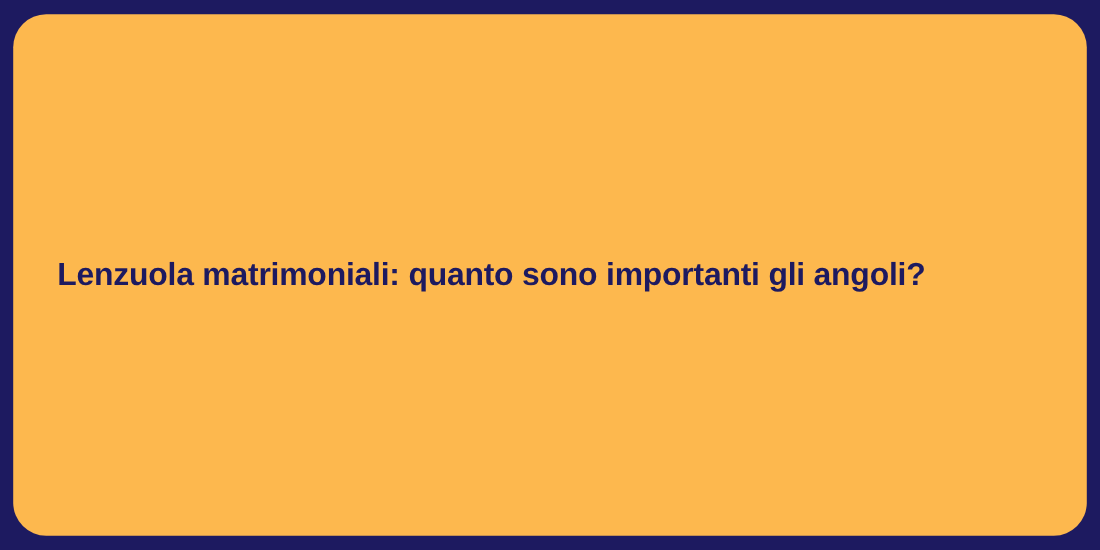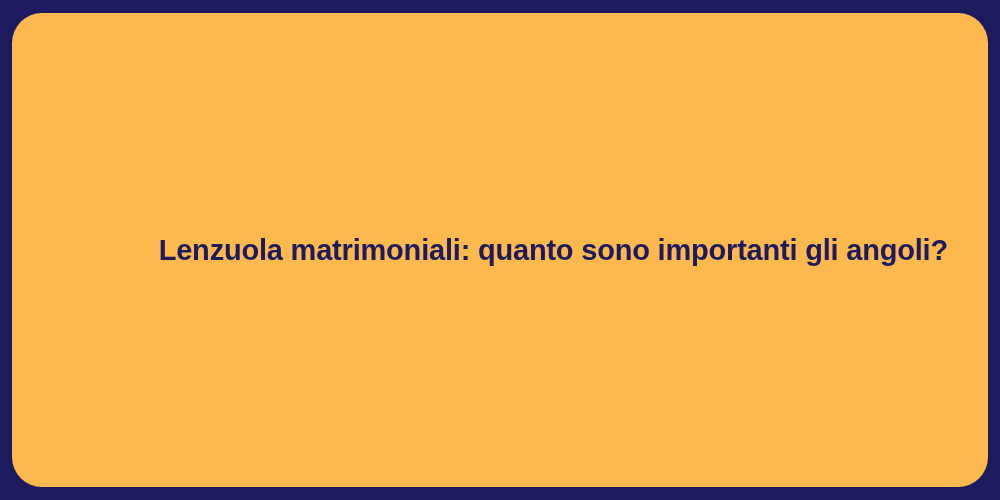--- a/index.html
+++ b/index.html
@@ -28,21 +28,21 @@
     position: absolute;
     left: 12px;
     top: 13px;
     width: 976px;
     height: 474px;
     background: #fdb84e;
     border-radius: 30px;
     box-sizing: border-box;
     display: flex;
     align-items: center;
-    justify-content: flex-end;
+    justify-content: flex-start;
     padding: 0 40px;
   }
 
   #headline {
     margin: 0;
     color: #1d1a60;
     font-family: "Liberation Sans", sans-serif;
     font-size: 29px;
     font-weight: bold;
     line-height: 1.25;

